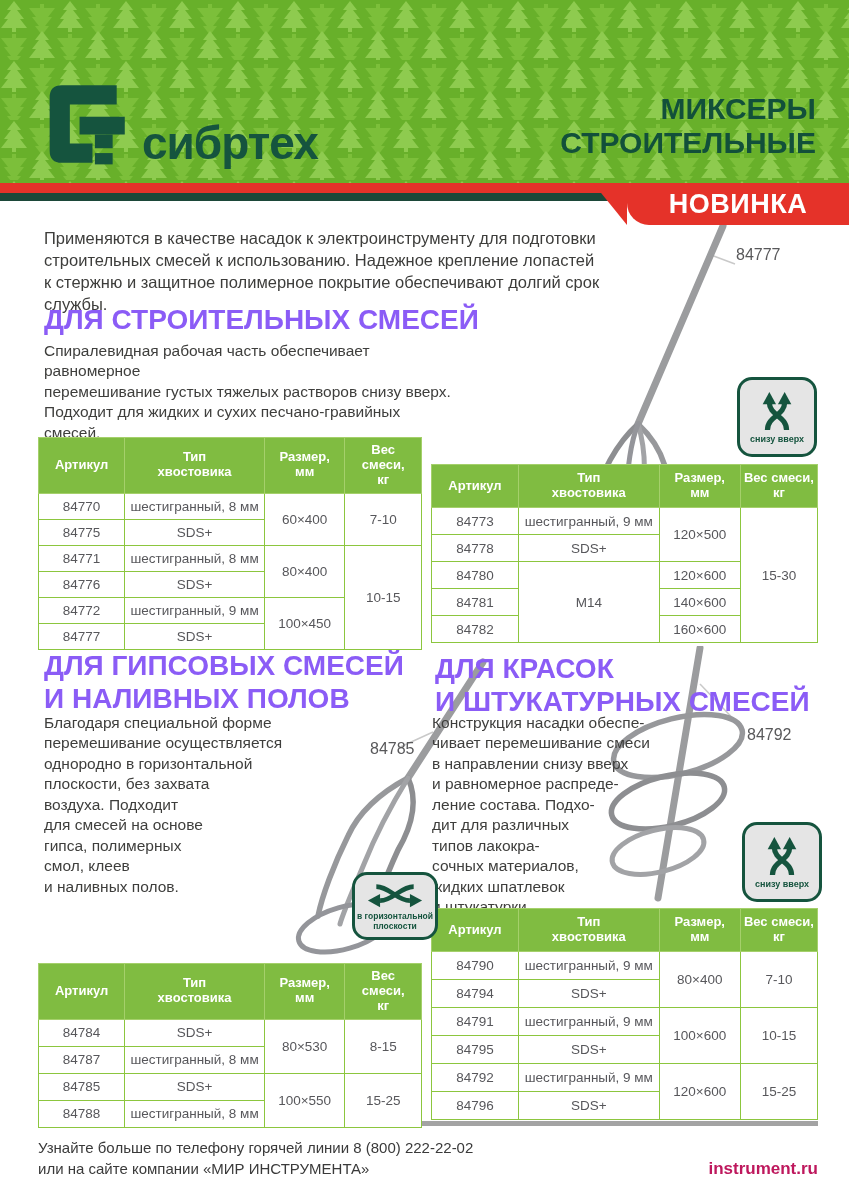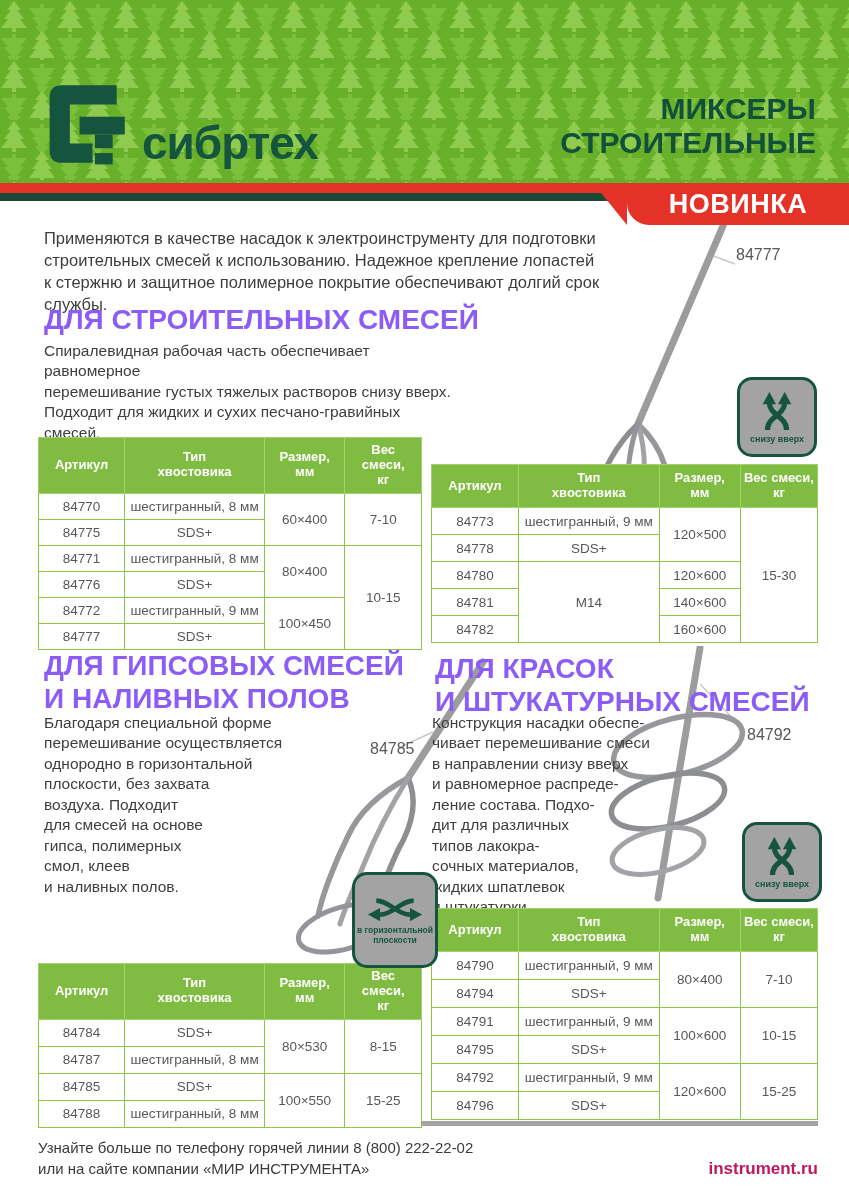--- a/index.html
+++ b/index.html
@@ -59,30 +59,30 @@
   #m2{left:278px;top:658px;}
   #m3{left:538px;top:646px;}
   .callout{
     position:absolute;font-size:16px;color:#58585a;z-index:2;
   }
   #c1{left:736px;top:246px;}
   #c2{left:370px;top:740px;}
   #c3{left:747px;top:726px;}
   
   .dir-badge{
-    position:absolute;background:#a3a3a3;border:3px solid #15543e;border-radius:15px;
+    position:absolute;background:#e5e5e5;border:3px solid #15543e;border-radius:15px;
     display:flex;flex-direction:column;align-items:center;justify-content:center;
     z-index:4;box-sizing:border-box;
   }
   .dir-badge .lbl{
     font-size:9px;font-weight:bold;color:#15543e;text-align:center;
     line-height:1.15;white-space:pre-line;margin-top:2px;
   }
   #b1{left:737px;top:377px;width:80px;height:80px;}
-  #b2{left:352px;top:872px;width:86px;height:96px;}
+  #b2{left:352px;top:872px;width:86px;height:68px;}
   #b2 .lbl{font-size:8.5px;}
   #b3{left:742px;top:822px;width:80px;height:80px;}
   
   table.products{
     position:absolute;border-collapse:collapse;background:#ffffff;z-index:3;
     border:1px solid #8cc63e;table-layout:fixed;
   }
   table.products th{
     background:#80bc41;color:#ffffff;font-size:13px;font-weight:bold;
     border:1px solid #a5d06b;padding:5px 3px;line-height:1.15;

